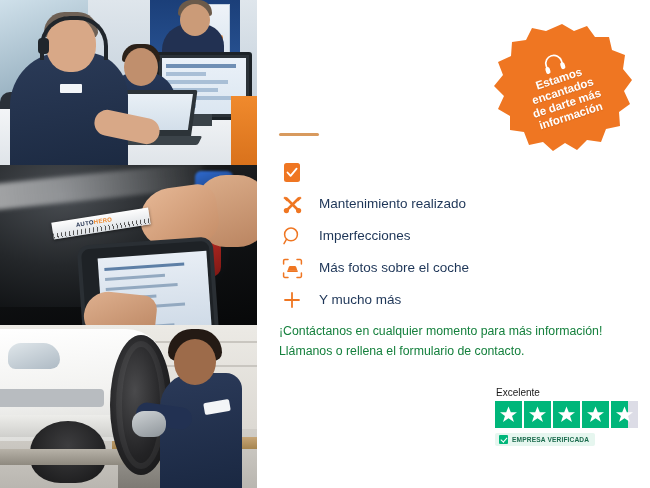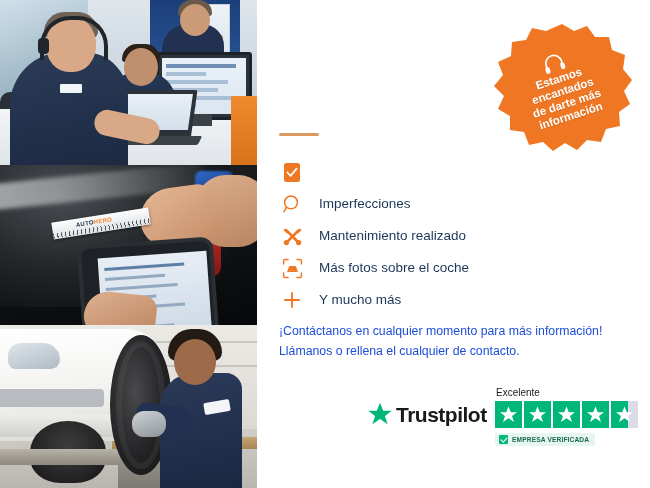--- a/index.html
+++ b/index.html
@@ -371,21 +371,21 @@
   .feat-label{
     color:#1d3557;
     font-size:13.5px;
     line-height:1;
     white-space:nowrap;
   }
 
   
   .contact{
     position:absolute; left:22px; top:322px; width:352px;
-    color:#1d4ed8;
+    color:#15803d;
     font-size:12.3px; line-height:1.62;
   }
   .contact span{ display:block; white-space:nowrap; }
 
   
   .tp {
     position:absolute; left:110px; top:388px;
     width:290px; height:62px;
   }
   .tp-logo{
@@ -566,42 +566,42 @@
         <span class="feat-icon">
           <svg width="18" height="21" viewBox="0 0 18 21">
             <rect x="1" y="1" width="16" height="19" rx="2.5" fill="#ef7622"></rect>
             <path d="M4.5 10.5 L7.6 13.8 L13.6 6.6" fill="none" stroke="#ffffff" stroke-width="1.8" stroke-linecap="round" stroke-linejoin="round"></path>
           </svg>
         </span>
       </div>
 
       <div class="feat">
         <span class="feat-icon">
-          <svg width="20" height="20" viewBox="0 0 20 20">
-            <circle cx="9" cy="8.4" r="6.4" fill="none" stroke="#ef7622" stroke-width="1.5"></circle>
-            <line x1="4.6" y1="13.2" x2="2" y2="17.6" stroke="#ef7622" stroke-width="1.5" stroke-linecap="round"></line>
-          </svg>
-        </span>
-        <span class="feat-label">Imperfecciones</span>
-      </div>
-
-      <div class="feat">
-        <span class="feat-icon">
           <svg width="21" height="21" viewBox="0 0 21 21">
             <g stroke="#ef7622" stroke-width="2.6" stroke-linecap="round">
               <line x1="4.5" y1="4.5" x2="16.5" y2="16.5"></line>
               <line x1="16.5" y1="4.5" x2="4.5" y2="16.5"></line>
             </g>
             <path d="M3 2.4 L6.6 6 L5 7.6 L1.4 4 Z" fill="#ef7622"></path>
             <path d="M18 2.4 L14.4 6 L16 7.6 L19.6 4 Z" fill="#ef7622"></path>
             <circle cx="16.6" cy="16.6" r="2.6" fill="#ef7622"></circle>
             <circle cx="4.4" cy="16.6" r="2.6" fill="#ef7622"></circle>
           </svg>
         </span>
         <span class="feat-label">Mantenimiento realizado</span>
+      </div>
+
+      <div class="feat">
+        <span class="feat-icon">
+          <svg width="20" height="20" viewBox="0 0 20 20">
+            <circle cx="9" cy="8.4" r="6.4" fill="none" stroke="#ef7622" stroke-width="1.5"></circle>
+            <line x1="4.6" y1="13.2" x2="2" y2="17.6" stroke="#ef7622" stroke-width="1.5" stroke-linecap="round"></line>
+          </svg>
+        </span>
+        <span class="feat-label">Imperfecciones</span>
       </div>
 
       <div class="feat">
         <span class="feat-icon">
           <svg width="21" height="21" viewBox="0 0 21 21">
             <g fill="none" stroke="#ef7622" stroke-width="1.5" stroke-linecap="round">
               <path d="M1.6 6 V2.8 a1.2 1.2 0 0 1 1.2-1.2 H6"></path>
               <path d="M15 1.6 h3.2 a1.2 1.2 0 0 1 1.2 1.2 V6"></path>
               <path d="M19.4 15 v3.2 a1.2 1.2 0 0 1 -1.2 1.2 H15"></path>
               <path d="M6 19.4 H2.8 a1.2 1.2 0 0 1 -1.2 -1.2 V15"></path>
@@ -622,30 +622,24 @@
             </g>
           </svg>
         </span>
         <span class="feat-label">Y mucho más</span>
       </div>
 
     </div>
 
     <div class="contact">
       <span>¡Contáctanos en cualquier momento para más información!</span>
-      <span>Llámanos o rellena el cualquier de contacto.</span>
+      <span>Llámanos o rellena el formulario de contacto.</span>
     </div>
 
     <div class="tp">
-      <div class="tp-logo">
-        <svg width="26" height="25" viewBox="0 0 26 25">
-          <path fill="#00b67a" d="M13 0.8 L16.2 8.8 L24.8 8.8 L17.9 14 L20.6 22.2 L13 17.1 L5.4 22.2 L8.1 14 L1.2 8.8 L9.8 8.8 Z"></path>
-        </svg>
-        <span class="tp-name">Trustpilot</span>
-      </div>
 
       <div class="tp-right">
         <div class="tp-excelente">Excelente</div>
         <div class="tp-stars">
           <span class="tp-star">
             <svg width="19" height="18" viewBox="0 0 26 25">
                 <path fill="#ffffff" d="M13 0.8 L16.2 8.8 L24.8 8.8 L17.9 14 L20.6 22.2 L13 17.1 L5.4 22.2 L8.1 14 L1.2 8.8 L9.8 8.8 Z"></path>
               </svg>
           </span>
           <span class="tp-star">

